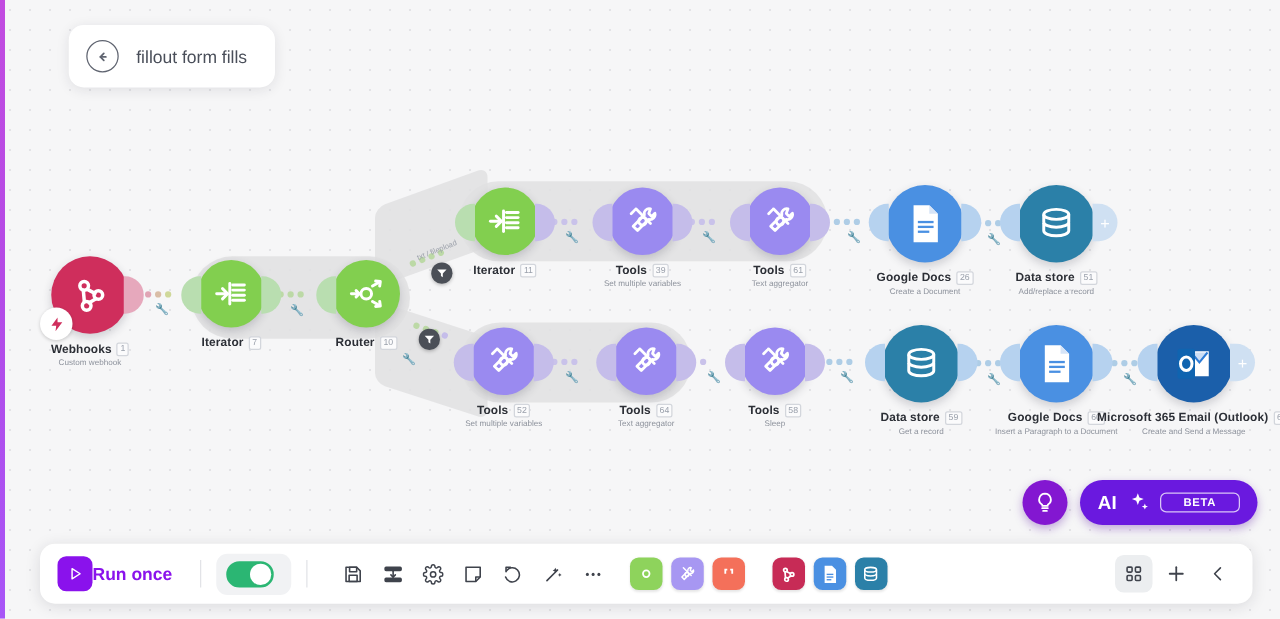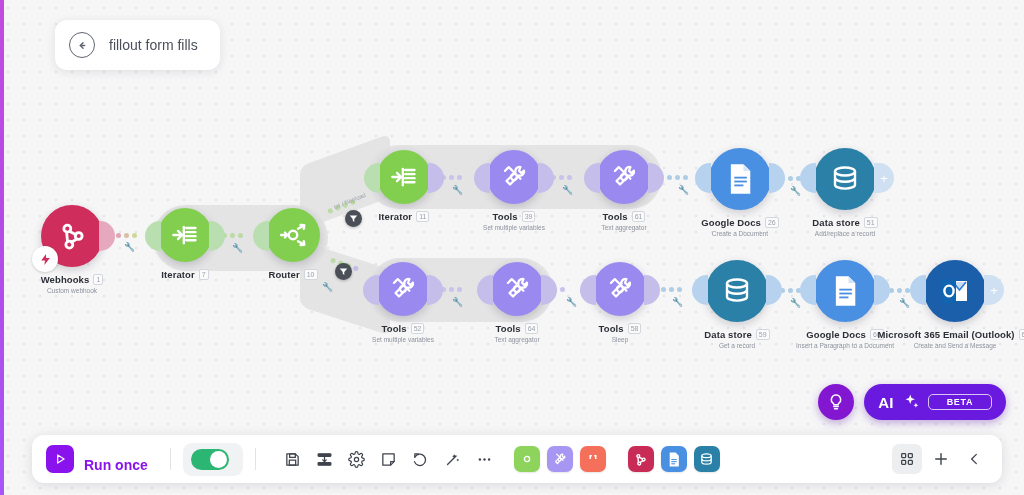--- a/index.html
+++ b/index.html
@@ -166,21 +166,21 @@
   
   .toolbar {
     position:absolute; left:32px; right:22px; bottom:12px; height:48px;
     background:#ffffff; border-radius:12px;
     box-shadow:0 2px 12px rgba(30,30,50,.13);
     display:flex; align-items:center;
     padding:0 12px 0 10px;
     z-index:36;
   }
   .run-btn {
-    display:flex; align-items:flex-end; gap:10px;
+    display:flex; align-items:center; 
     padding:3px 10px 3px 4px; cursor:pointer;
   }
   .run-icon {
     width:28px; height:28px; border-radius:7px;
     background:#8b13ea; background:#8a12ec;
     display:flex; align-items:center; justify-content:center;
   }
   .run-text { font-size:14px; font-weight:bold; color:#8a12ec; }
 
   .sep { width:1px; height:22px; background:#e2e3e7; margin:0 12px; }

